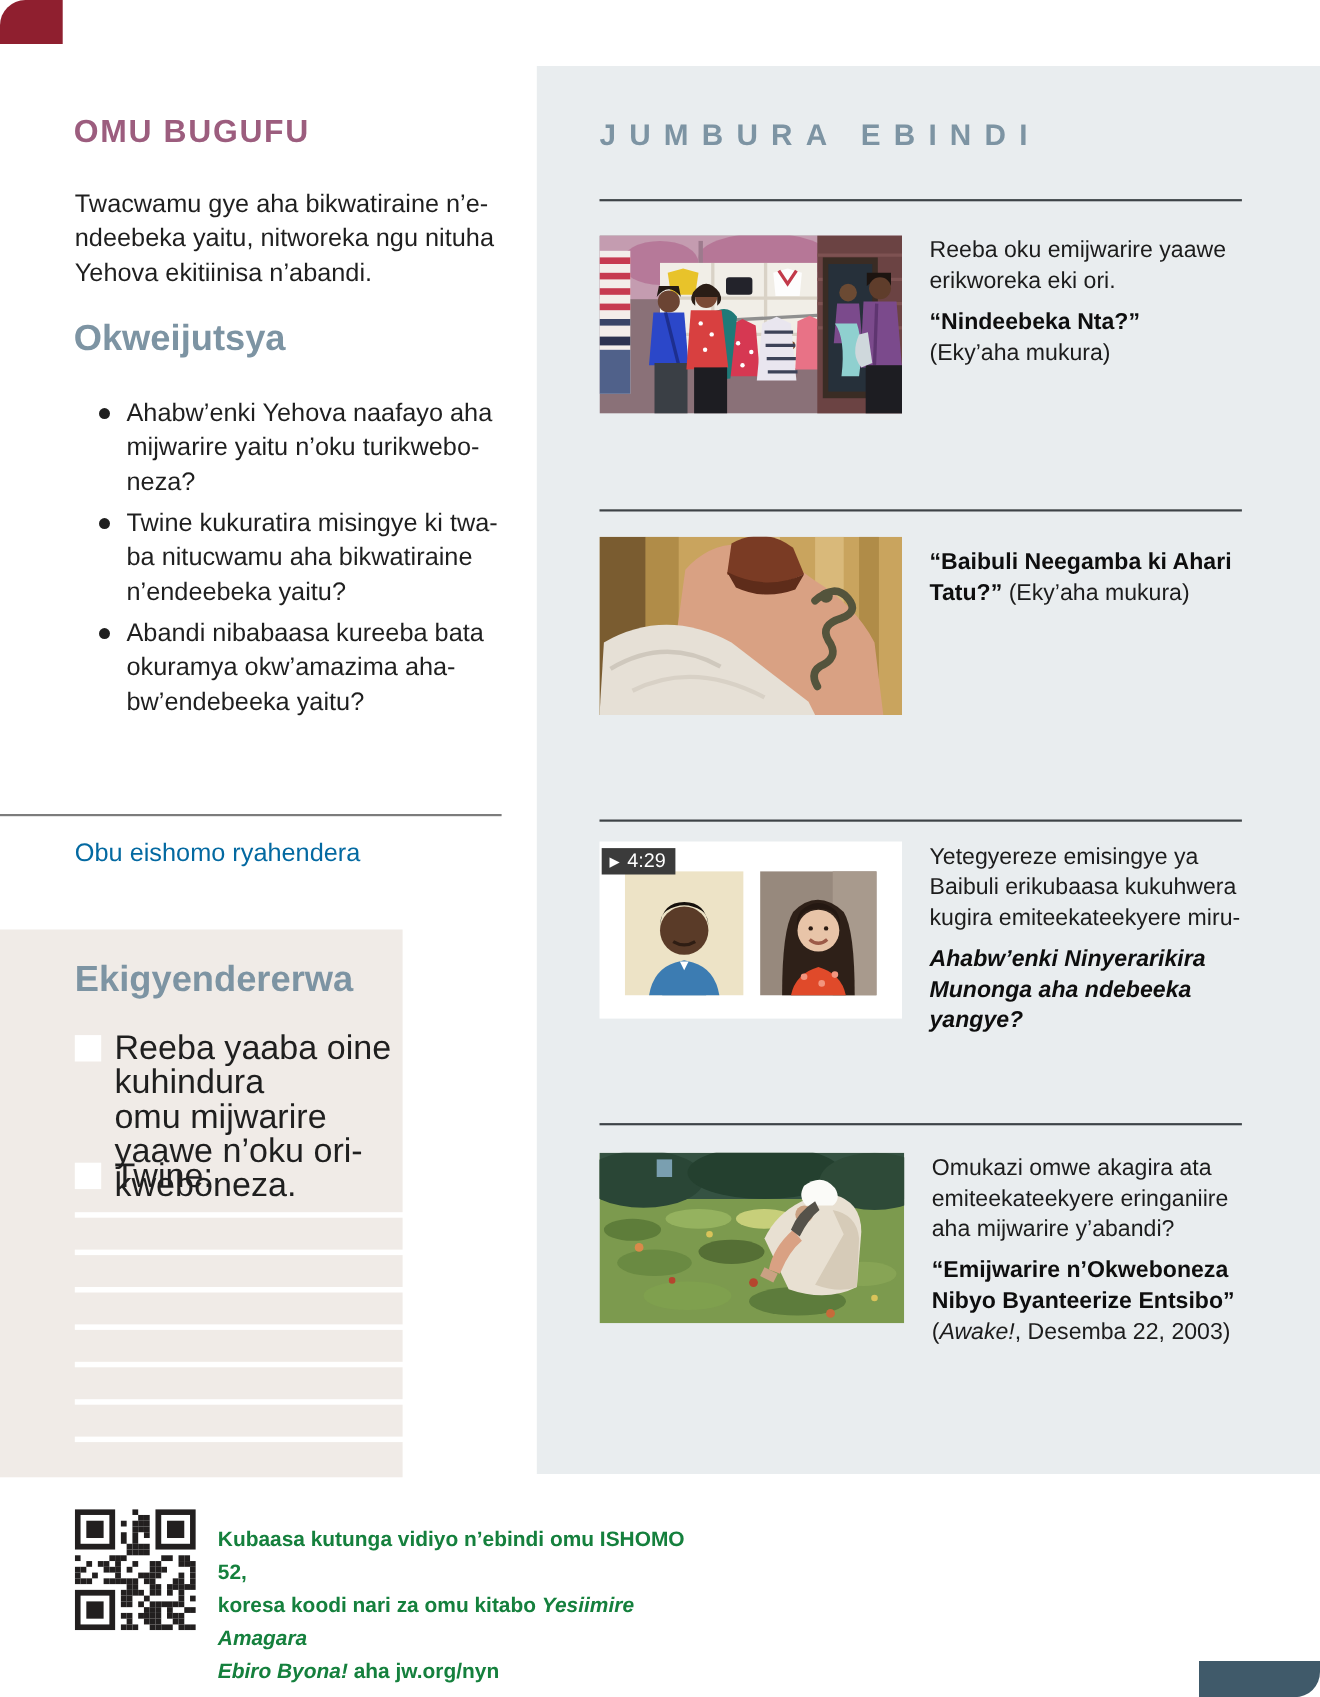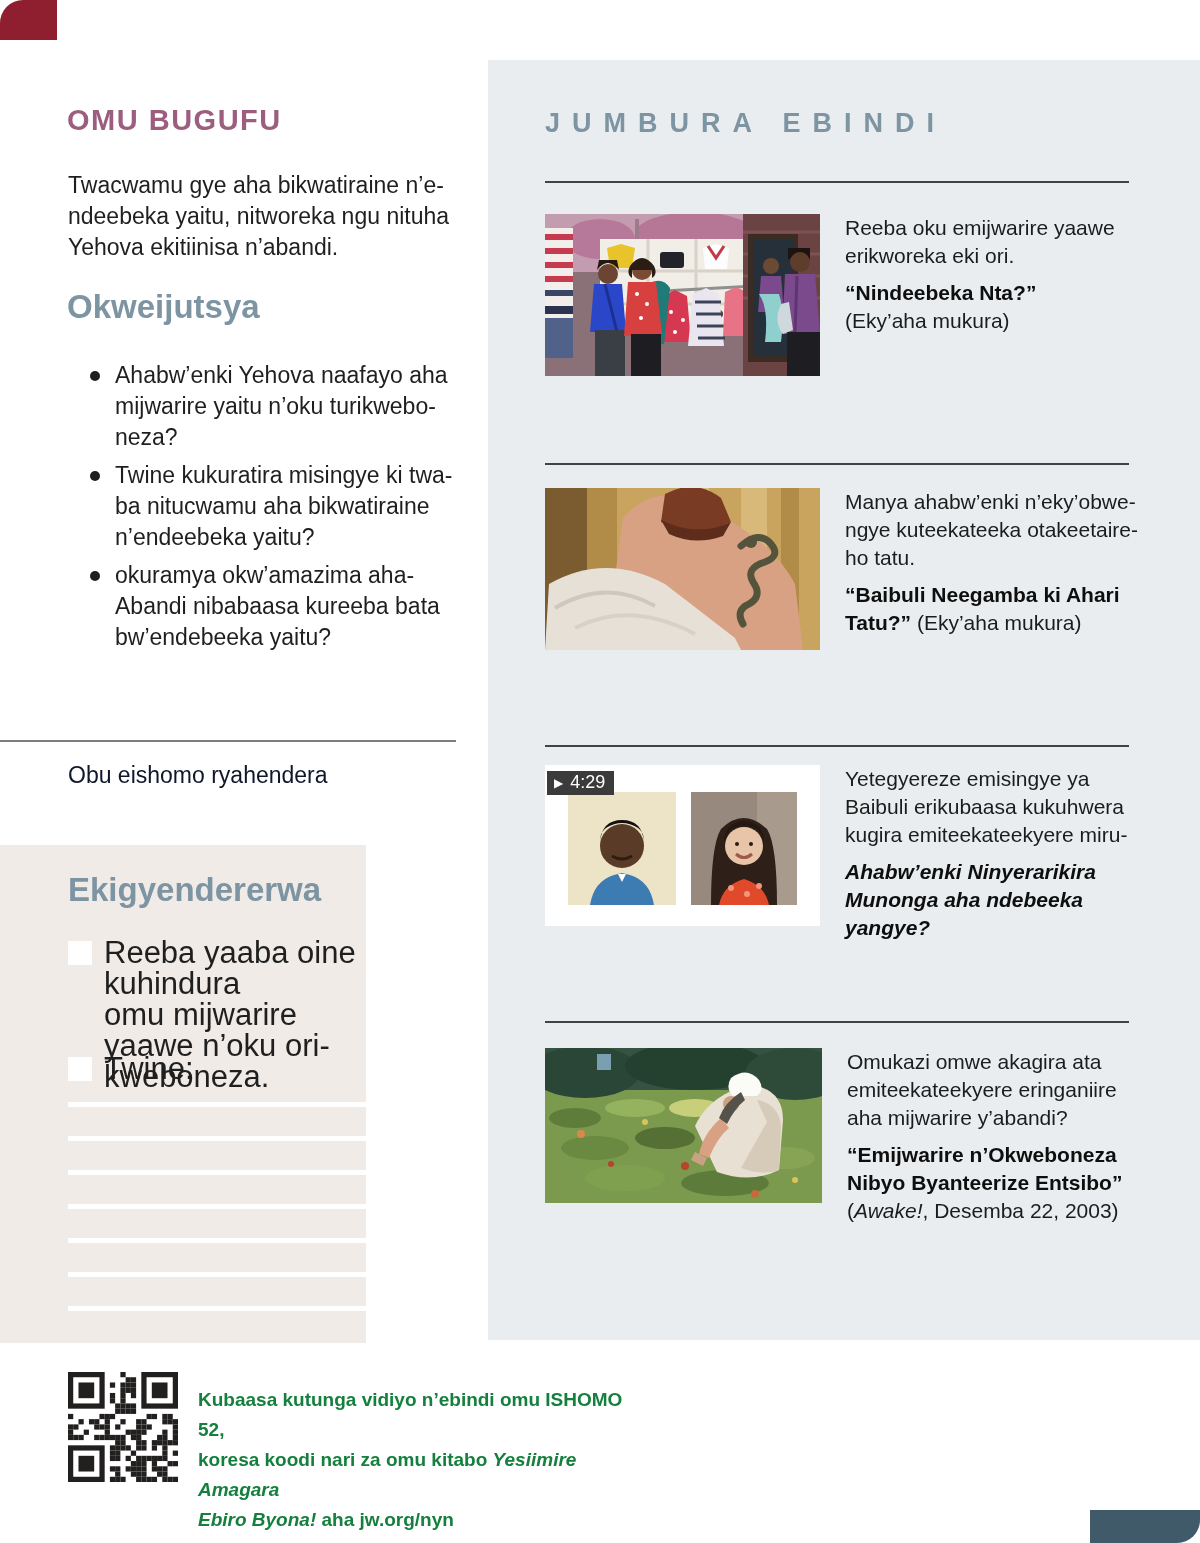--- a/index.html
+++ b/index.html
@@ -15,21 +15,21 @@
              letter-spacing:1.5px; color:#9c5d7e; }
   .summary { position:absolute; left:68px; top:170px; font-size:23px; line-height:31px; color:#1f1f1f; }
   .h-slate { margin:0; font-size:33px; font-weight:bold; color:#7d94a3; }
   #questions-title { position:absolute; left:67px; top:288px; }
   .bullets { position:absolute; left:90px; top:360px; width:380px; }
   .bullet  { display:flex; margin-bottom:7px; }
   .dot     { flex:none; width:10px; height:10px; border-radius:50%; background:#1f1f1f; margin:11px 15px 0 0; }
   .btext   { font-size:23px; line-height:31px; color:#1f1f1f; }
   .ln      { display:block; }
   .rule-left { position:absolute; left:0; top:740px; width:456px; height:2px; background:#7c7c7c; }
-  .after-study { position:absolute; left:68px; top:760px; font-size:23px; line-height:31px; color:#0f172a; }
+  .after-study { position:absolute; left:68px; top:760px; font-size:23px; line-height:31px; color:#0369a1; }
 
   .goal-box { position:absolute; left:0; top:845px; width:366px; height:498px; background:#f0ebe7; }
   #goal-title { position:absolute; left:68px; top:26px; }
   .check-row { position:absolute; left:68px; display:flex; }
   #check-row-1 { top:92px; }
   #check-row-2 { top:208px; }
   .checkbox { flex:none; width:24px; height:24px; background:#ffffff; margin:4px 12px 0 0; }
   .ctext { font-size:31px; line-height:31px; color:#1f1f1f; }
   .write-line { position:absolute; left:68px; width:388px; height:5px; background:#ffffff; }
 
@@ -97,22 +97,22 @@
       <span class="dot"></span>
       <div class="btext">
         <span class="ln">Twine kukuratira misingye ki twa-</span>
         <span class="ln">ba nitucwamu aha bikwatiraine</span>
         <span class="ln">n’endeebeka yaitu?</span>
       </div>
     </div>
     <div class="bullet">
       <span class="dot"></span>
       <div class="btext">
+        <span class="ln">Abandi nibabaasa kureeba bata</span>
         <span class="ln">okuramya okw’amazima aha-</span>
-        <span class="ln">Abandi nibabaasa kureeba bata</span>
         <span class="ln">bw’endebeeka yaitu?</span>
       </div>
     </div>
   </div>
 
   <div class="rule-left"></div>
   <div class="after-study">Obu eishomo ryahendera</div>
 
   <div class="goal-box">
     <h2 class="h-slate" id="goal-title">Ekigyendererwa</h2>
@@ -396,25 +396,20 @@
         <path d="M60 162 L78 30 Q110 -6 160 14 L196 40 Q232 62 250 96 L258 162 Z" fill="#d9a183"></path>
         <path d="M120 6 Q150 -10 176 10 L186 34 Q150 52 116 34 Z" fill="#7a3b24"></path>
         <path d="M116 32 q36 18 70 2 l-8 14 q-28 10 -54 -2 z" fill="#5e2c1a"></path>
         <path d="M0 162 L4 96 Q60 64 120 96 L190 150 L196 162 Z" fill="#e6e0d6"></path>
         <path d="M10 120 q50 -30 100 -2" fill="none" stroke="#cfc8bd" stroke-width="4"></path>
         <path d="M30 140 q55 -28 120 6" fill="none" stroke="#d8d1c6" stroke-width="4"></path>
         <path d="M196 58 q18 -16 30 -2 q10 12 -6 18 q-20 6 -12 20 q10 14 -4 22 q-14 6 -6 20" fill="none" stroke="#54543c" stroke-width="7" stroke-linecap="round"></path>
         <circle cx="206" cy="54" r="6" fill="#54543c"></circle>
       </svg>
       <div class="sec-text">
-        <div>
-          <span class="ln">Manya ahabw’enki n’eky’obwe-</span>
-          <span class="ln">ngye kuteekateeka otakeetaire-</span>
-          <span class="ln">ho tatu.</span>
-        </div>
         <div class="ref">
           <strong>“Baibuli Neegamba ki Ahari Tatu?”</strong><span> (Eky’aha mukura)</span>
         </div>
       </div>
     </div>
 
     <div class="rule" id="rule-3"></div>
 
     <div class="sec" id="sec-3">
       <div class="vcard">

